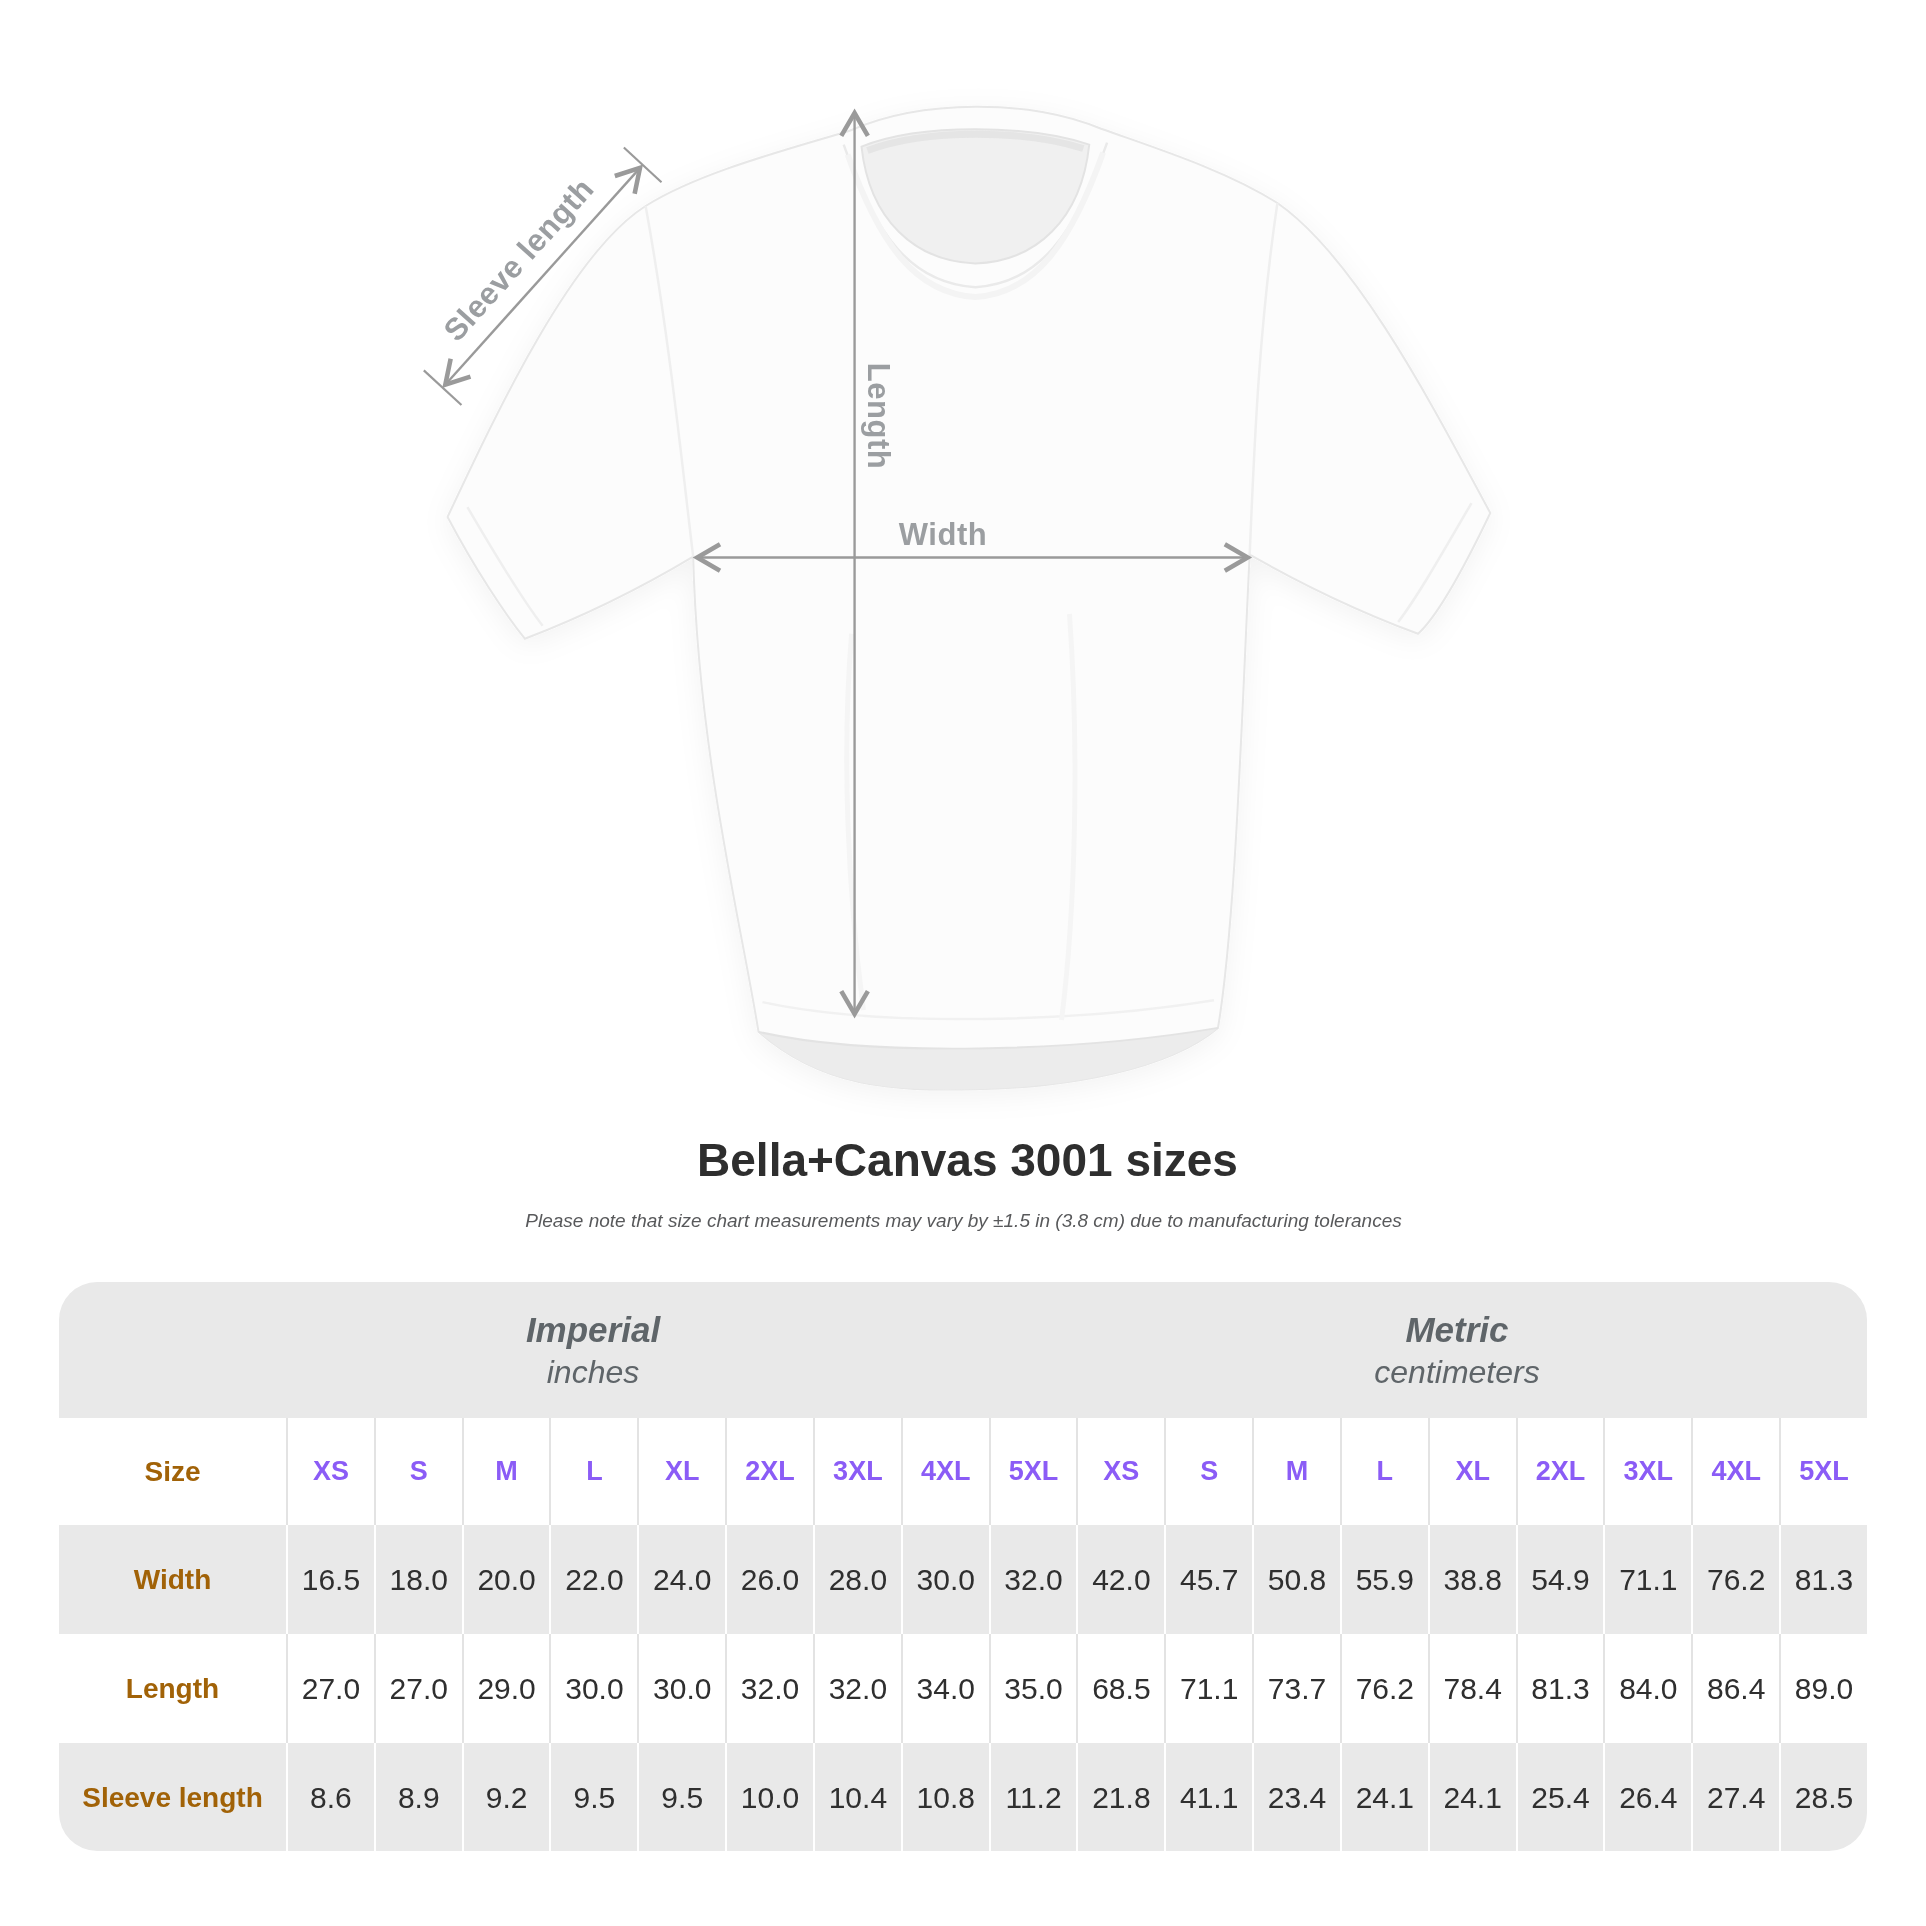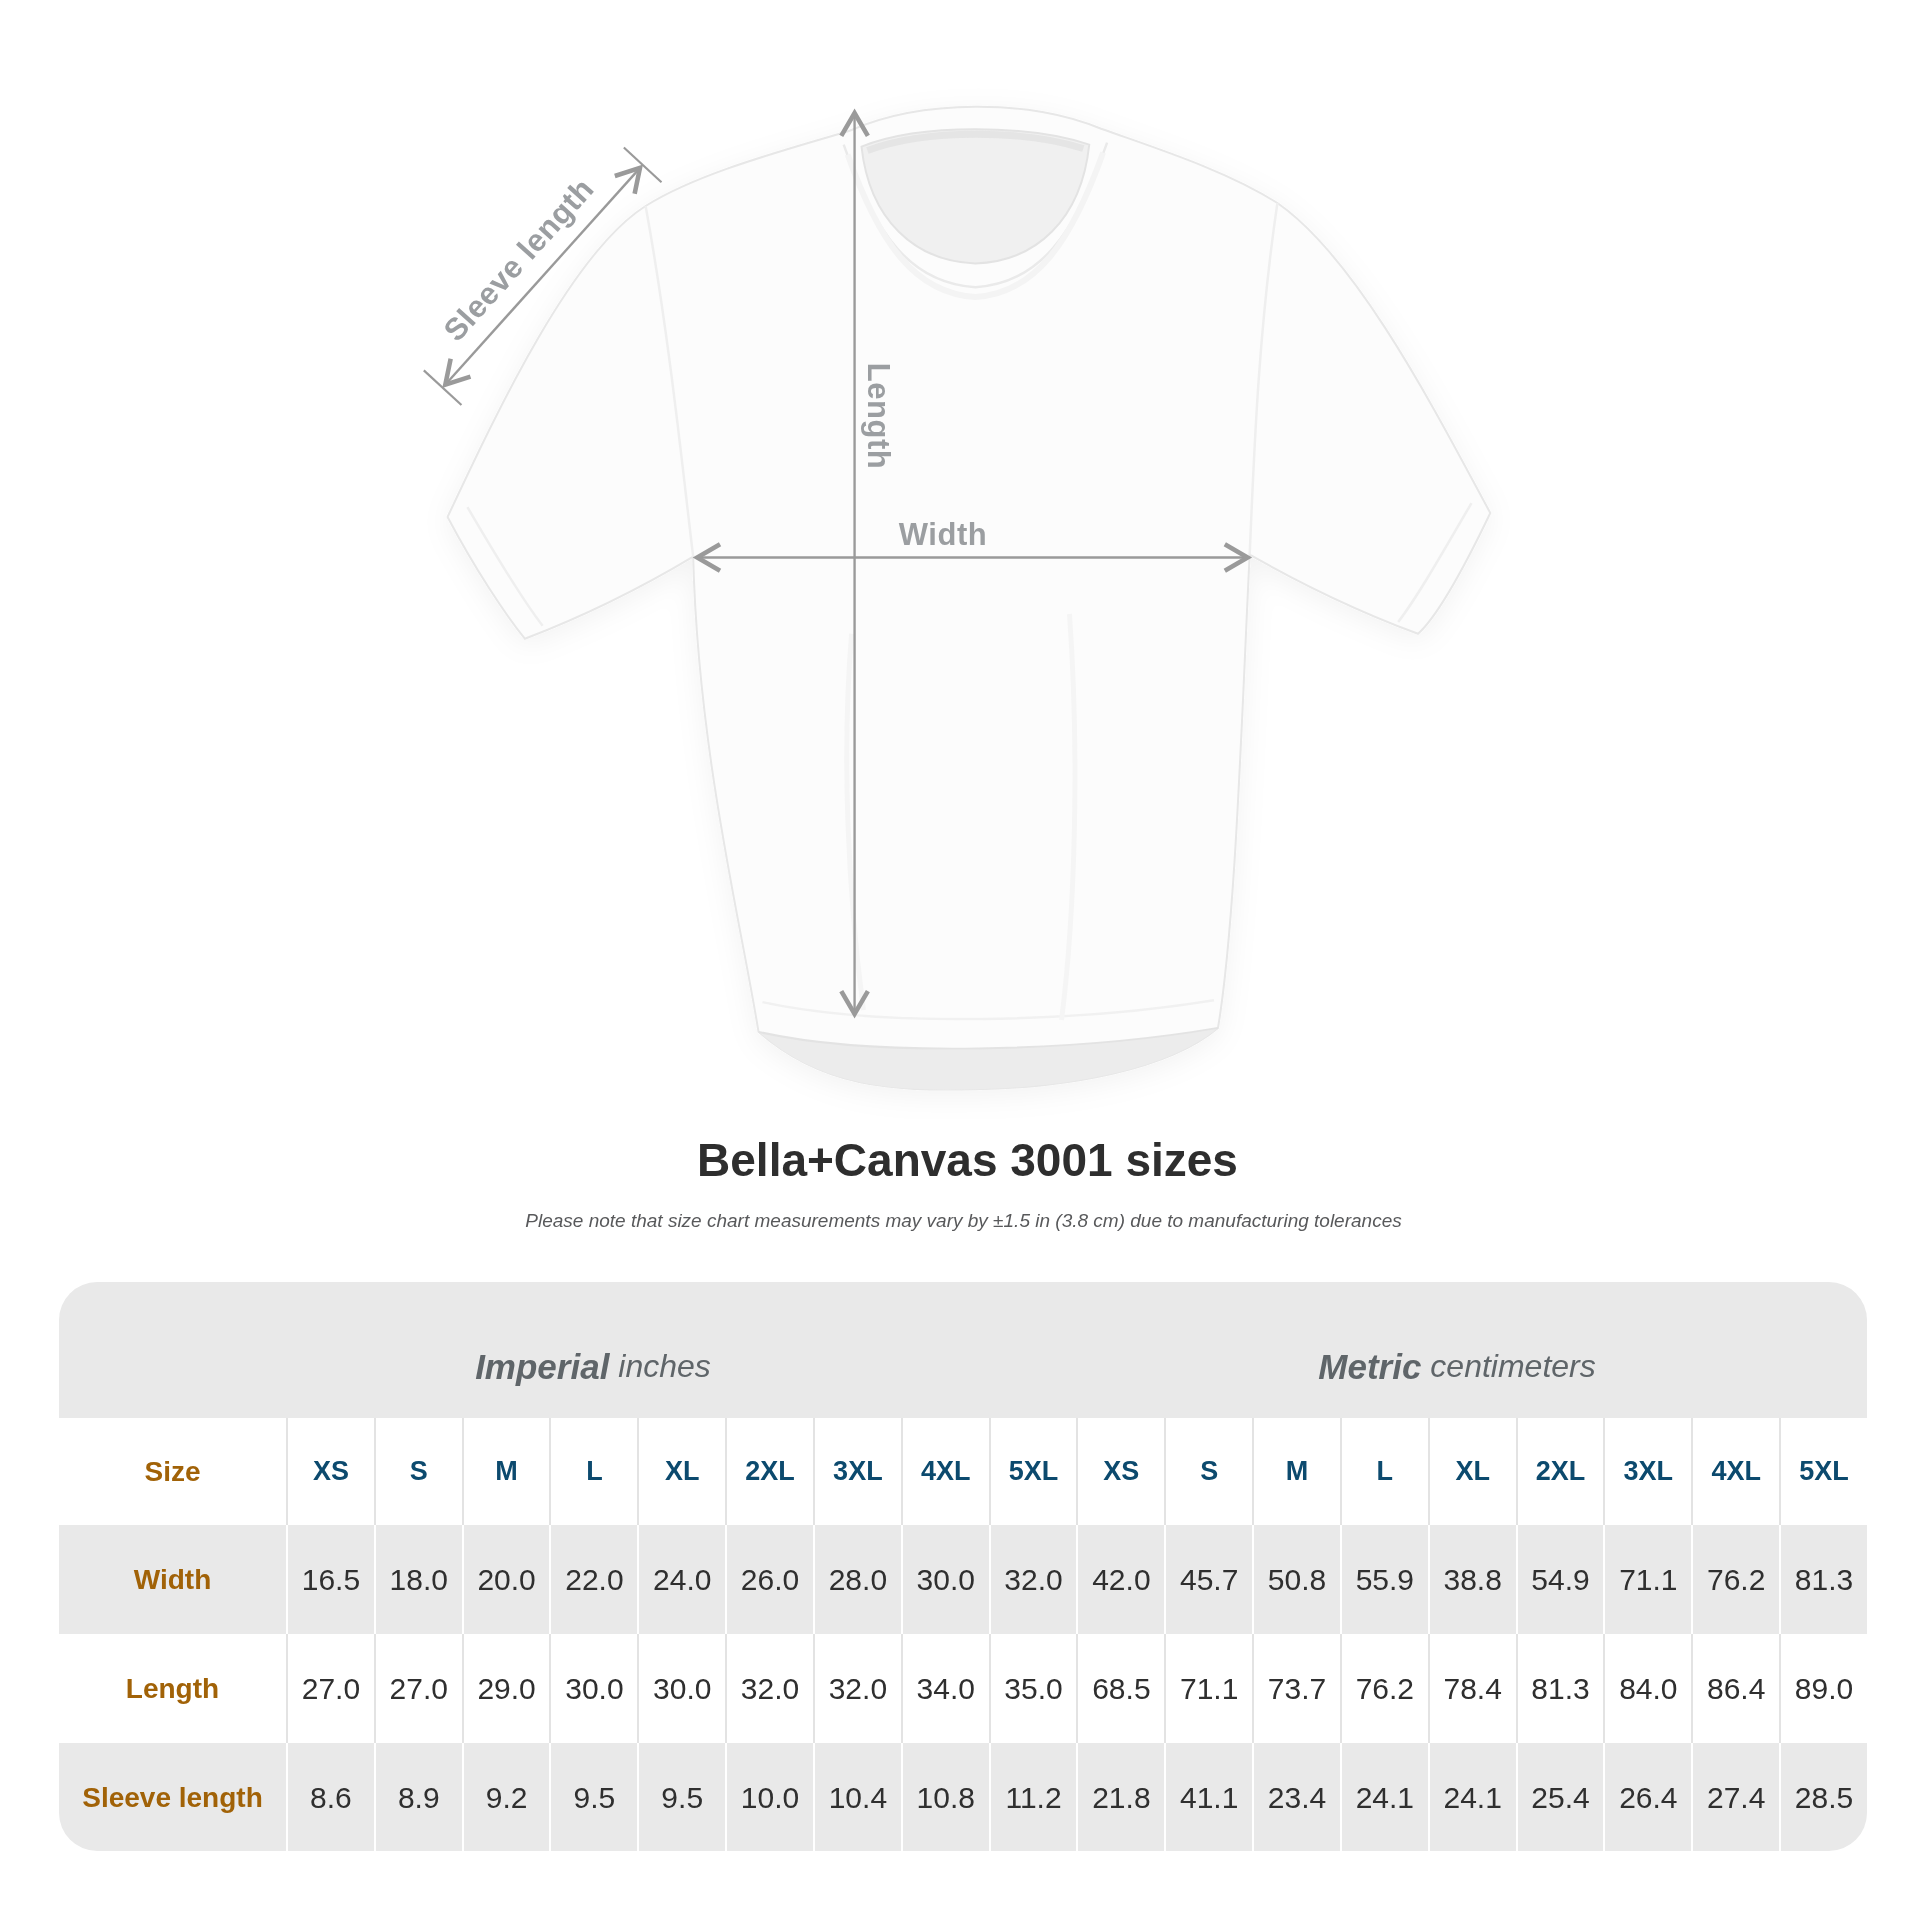--- a/index.html
+++ b/index.html
@@ -26,40 +26,40 @@
     position:absolute;top:1206px;left:0;width:1927px;margin:0;text-align:center;
     font-size:19px;line-height:30px;font-style:italic;color:#58595b;
   }
   
   .size-table{
     position:absolute;top:1282px;left:59px;width:1808px;height:569px;
     border-radius:38px;overflow:hidden;background:#ffffff;
   }
   .band{position:relative;height:136px;background:#e9e9e9;}
   .band-group{
-    position:absolute;top:16px;height:100%;transform:translateX(-50%);
-    display:flex;flex-direction:row;justify-content:center;align-items:center;gap:9px;
+    position:absolute;top:0;height:100%;transform:translateX(-50%);
+    display:flex;flex-direction:column;justify-content:center;align-items:center;gap:9px;
     color:#5f6569;
   }
   .band-group.imperial{left:534px;}
   .band-group.metric{left:1398px;}
   .group-label{font-size:35px;font-weight:700;font-style:italic;line-height:1;}
   .group-unit{font-size:32px;font-style:italic;line-height:1;}
   .trow{display:flex;width:100%;}
   .header-row{height:107px;background:#ffffff;--sep:#e3e3e3;}
   .data-row{height:109px;}
   .row-white{background:#ffffff;--sep:#e3e3e3;}
   .row-gray{background:#e9e9e9;--sep:#ffffff;}
   .cell{
     flex:1 1 0;display:flex;align-items:center;justify-content:center;
     font-size:30px;color:#2f2f2f;min-width:0;
   }
   .cell + .cell{border-left:2px solid var(--sep);}
   .label-cell{flex:0 0 227px;font-weight:700;font-size:28px;color:#a16207;}
-  .head-cell{font-weight:700;font-size:27px;color:#0c4a6e;}
+  .head-cell{font-weight:700;font-size:27px;color:#8b5cf6;}
 </style>
 </head>
 <body>
 
 <div class="stage">
 
   <div class="diagram">
     <svg width="1927" height="1119" viewBox="0 0 1946 1130">
       <defs>
         <marker id="ah" viewBox="-16 -10 18 20" refX="-1" refY="0" markerWidth="16" markerHeight="16" orient="auto-start-reverse">

